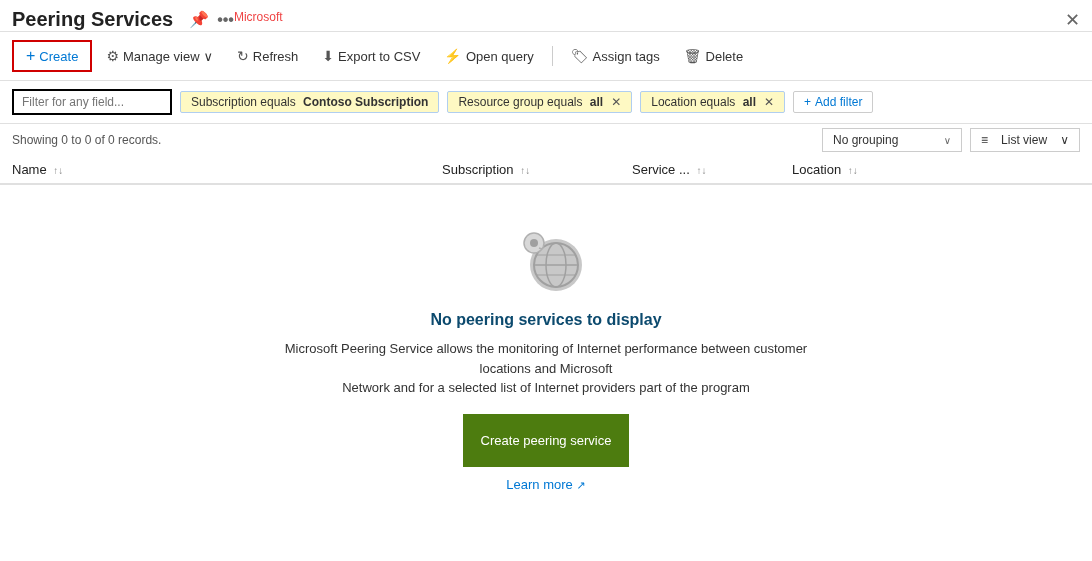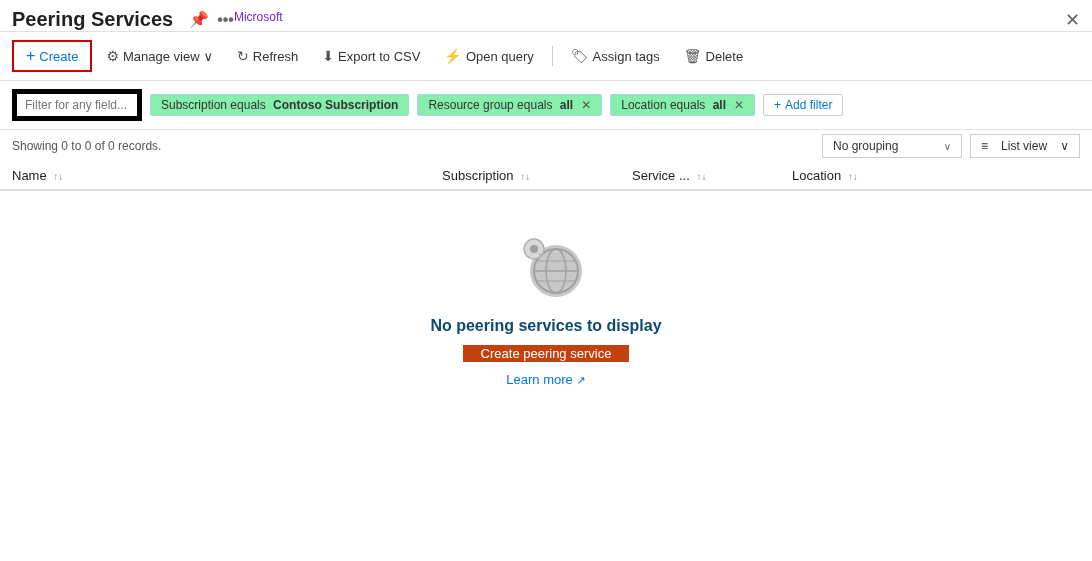--- a/index.html
+++ b/index.html
@@ -4,21 +4,21 @@
   <style>
     * { box-sizing: border-box; margin: 0; padding: 0; }
     body { font-family: 'Segoe UI', Arial, sans-serif; font-size: 13px; background: #fff; color: #333; width: 1092px; height: 561px; overflow: hidden; }
 
     .title-bar {
       display: flex; align-items: center; justify-content: space-between;
       padding: 8px 12px 0 12px; border-bottom: 1px solid #e0e0e0;
     }
     .title-bar-left { display: flex; }
     .title-bar-title { font-size: 20px; font-weight: 600; color: #222; display: flex; align-items: center; gap: 8px; }
-    .title-bar-subtitle { font-size: 12px; color: #6d28d9; margin-top: 2px; }
+    .title-bar-subtitle { font-size: 12px; color: #ef4444; margin-top: 2px; }
     .title-bar-icons { display: flex; gap: 8px; align-items: center; margin-left: 8px; }
     .title-icon { color: #666; font-size: 16px; cursor: pointer; }
     .close-icon { font-size: 18px; color: #666; cursor: pointer; }
 
     .toolbar {
       display: flex; align-items: center; gap: 4px;
       padding: 8px 12px; border-bottom: 1px solid #e0e0e0;
     }
     .btn-create {
       display: flex; align-items: center; gap: 4px;
@@ -33,26 +33,26 @@
     }
     .toolbar-icon { font-size: 14px; color: #555; }
     .toolbar-divider { width: 1px; height: 20px; background: #ccc; margin: 0 4px; }
 
     .filter-bar {
       display: flex; align-items: center; gap: 8px;
       padding: 8px 12px; border-bottom: 1px solid #e0e0e0;
       flex-wrap: wrap;
     }
     .filter-input {
-      padding: 4px 8px; border: 5px solid #000000; background: #fff;
-      font-size: 12px; color: #333; width: 130px; outline: none;
+      padding: 4px 8px; border: 2px solid #000000; background: #fff;
+      font-size: 12px; color: #333; width: 160px; outline: none;
     }
     .filter-tag {
       display: flex; align-items: center; gap: 4px;
-      padding: 3px 10px; background: #86efac; border: 1px solid #b0cef0;
+      padding: 3px 10px; background: #fef9c3; border: 1px solid #b0cef0;
       font-size: 12px; color: #333; border-radius: 2px;
     }
     .filter-tag .tag-bold { font-weight: 600; }
     .filter-tag .tag-x { cursor: pointer; color: #555; margin-left: 4px; }
     .add-filter-btn {
       display: flex; align-items: center; gap: 4px;
       padding: 3px 10px; border: 1px solid #ccc; background: #fff;
       font-size: 12px; color: #0078d4; cursor: pointer; border-radius: 2px;
     }
 
@@ -85,21 +85,21 @@
       display: flex; flex-direction: column; align-items: center; justify-content: center;
       padding: 30px 12px; flex: 1;
     }
     .empty-globe {
       width: 80px; height: 80px; margin-bottom: 16px;
     }
     .empty-title { font-size: 16px; font-weight: 600; color: #0c4a6e; margin-bottom: 10px; }
     .empty-desc { font-size: 13px; color: #0078d4; text-align: center; max-width: 560px; line-height: 1.5; margin-bottom: 16px; }
     .empty-desc span { color: #333; }
     .btn-primary {
-      padding: 1px 18px; background: #c2410c; color: #fff;
+      padding: 19px 18px; background: #4d7c0f; color: #fff;
       border: none; font-size: 13px; cursor: pointer; font-weight: 500;
     }
     .learn-more { margin-top: 10px; font-size: 13px; color: #0078d4; cursor: pointer; text-decoration: none; }
     .learn-more .ext-icon { font-size: 11px; }
 
     .list-view-btn {
       display: flex; align-items: center; gap: 6px;
       padding: 4px 10px; border: 1px solid #ccc; background: #fff;
       font-size: 12px; cursor: pointer; color: #333; min-width: 110px; justify-content: space-between;
     }
@@ -235,20 +235,24 @@
     <line x1="30" y1="60" x2="70" y2="60" stroke="#a0a0a0" stroke-width="1"></line>
 
     <circle cx="28" cy="28" r="10" fill="#d8d8d8" stroke="#b0b0b0" stroke-width="1.5"></circle>
     <circle cx="28" cy="28" r="4" fill="#a0a0a0"></circle>
 
     <line x1="36" y1="34" x2="33" y2="33" stroke="#b0b0b0" stroke-width="1.5"></line>
   </svg>
 
   <div class="empty-title">No peering services to display</div>
 
+  <div class="empty-desc">
+    <span>Microsoft Peering Service allows the monitoring of Internet performance between customer locations and Microsoft</span><br>
+    <span style="color:#333">Network and for a selected list of Internet providers part of the program</span>
+  </div>
 
   <button class="btn-primary">Create peering service</button>
 
   <a class="learn-more">
     <span>Learn more</span>
     <span class="ext-icon">↗</span>
   </a>
 </div>
 
 </body></html>

